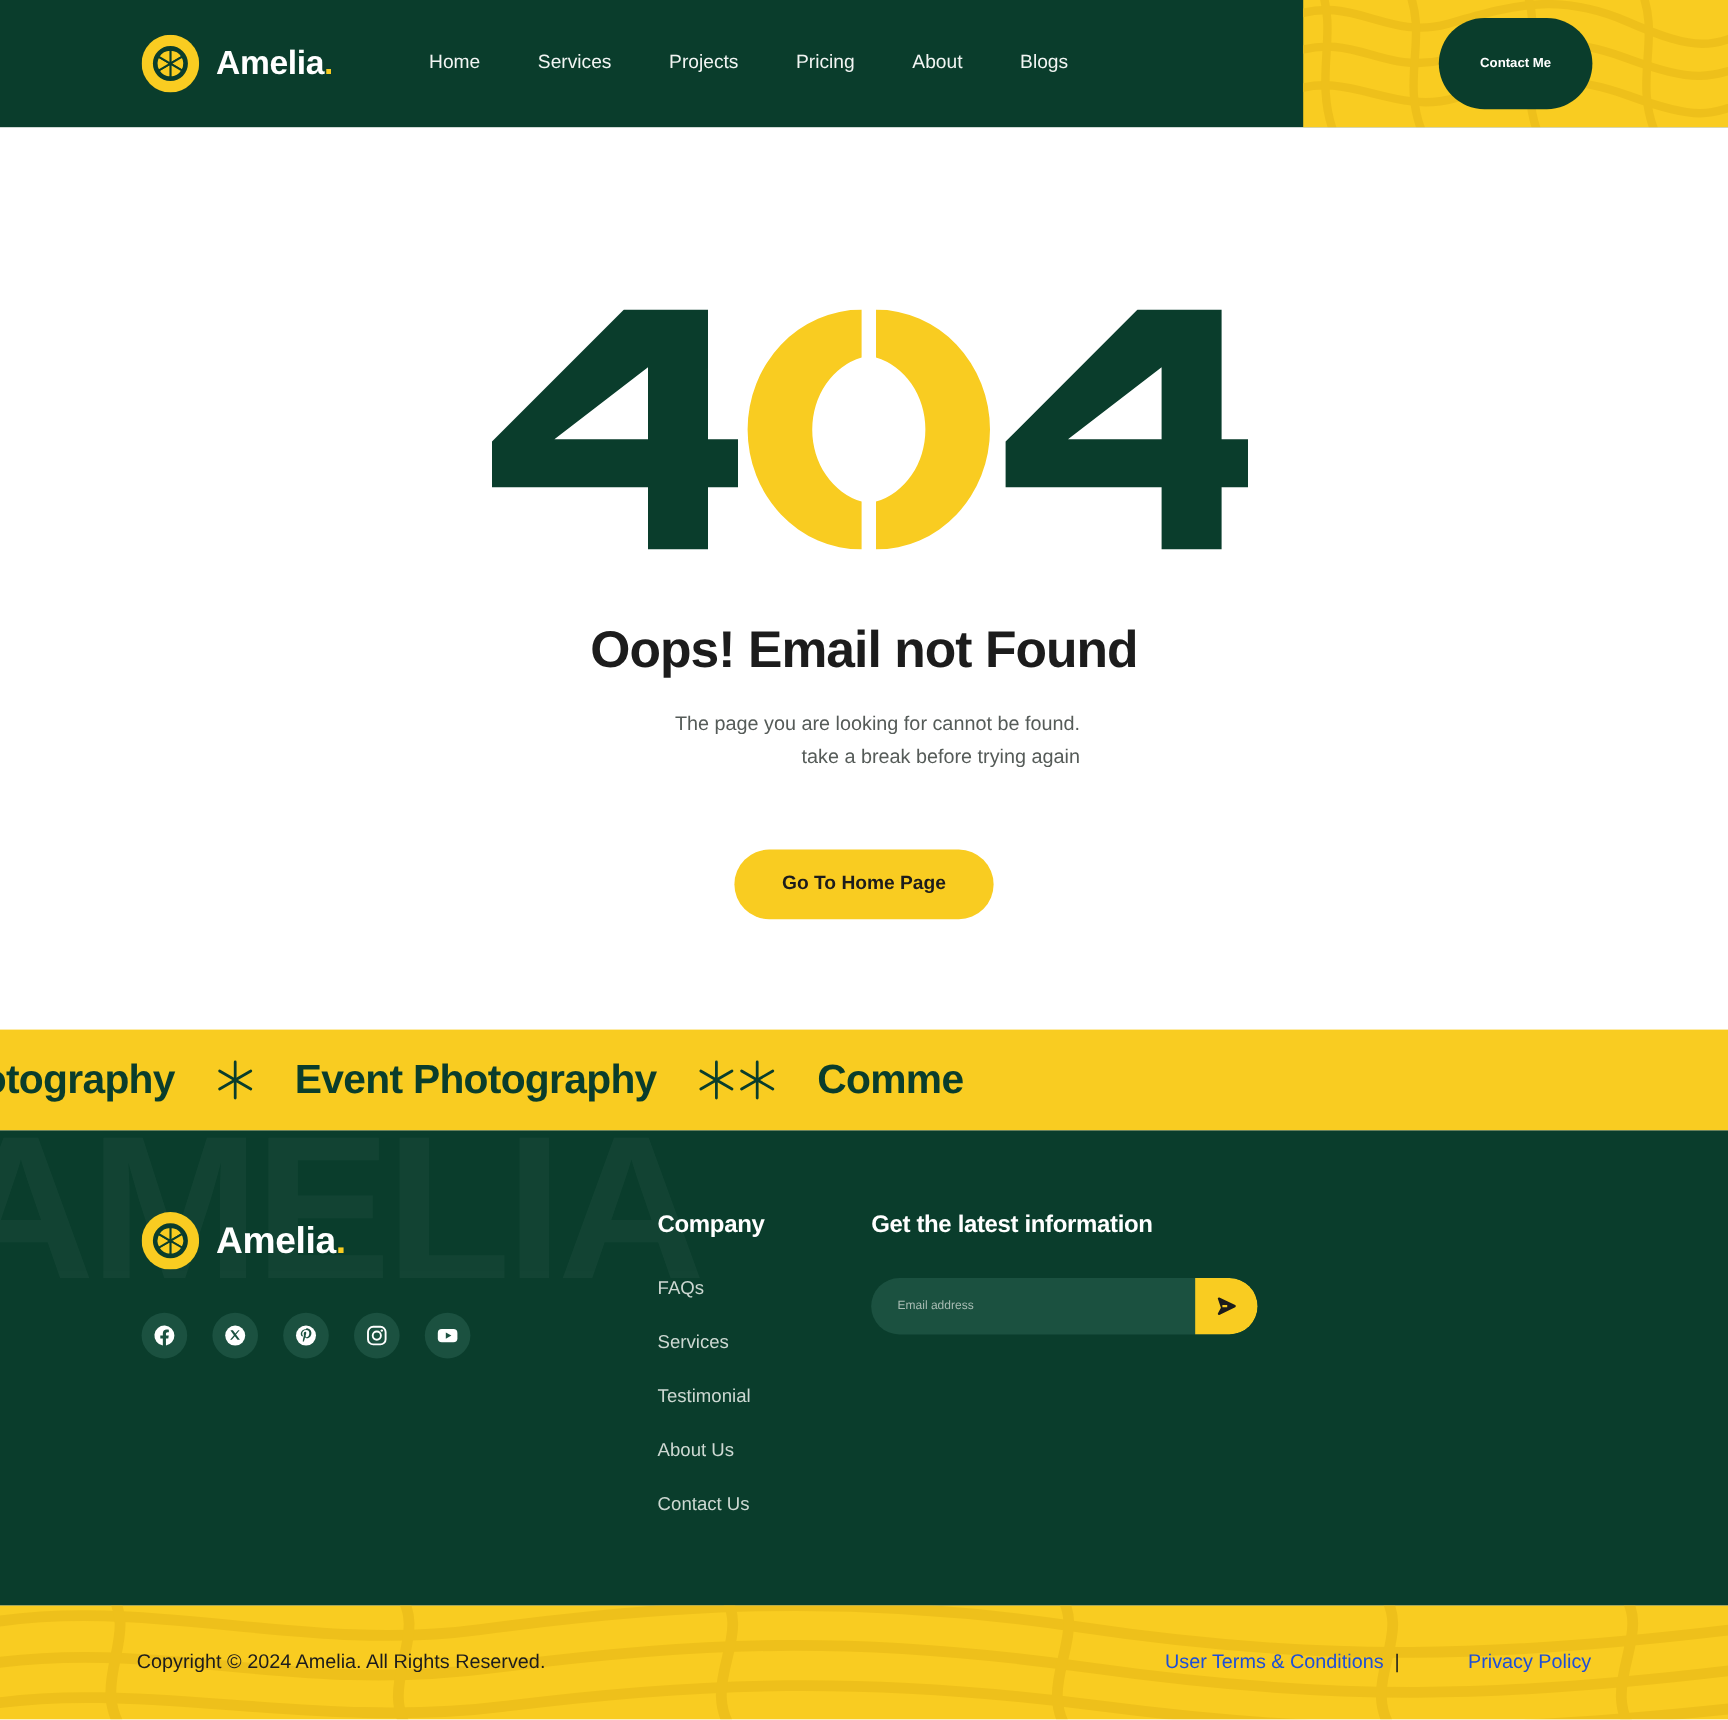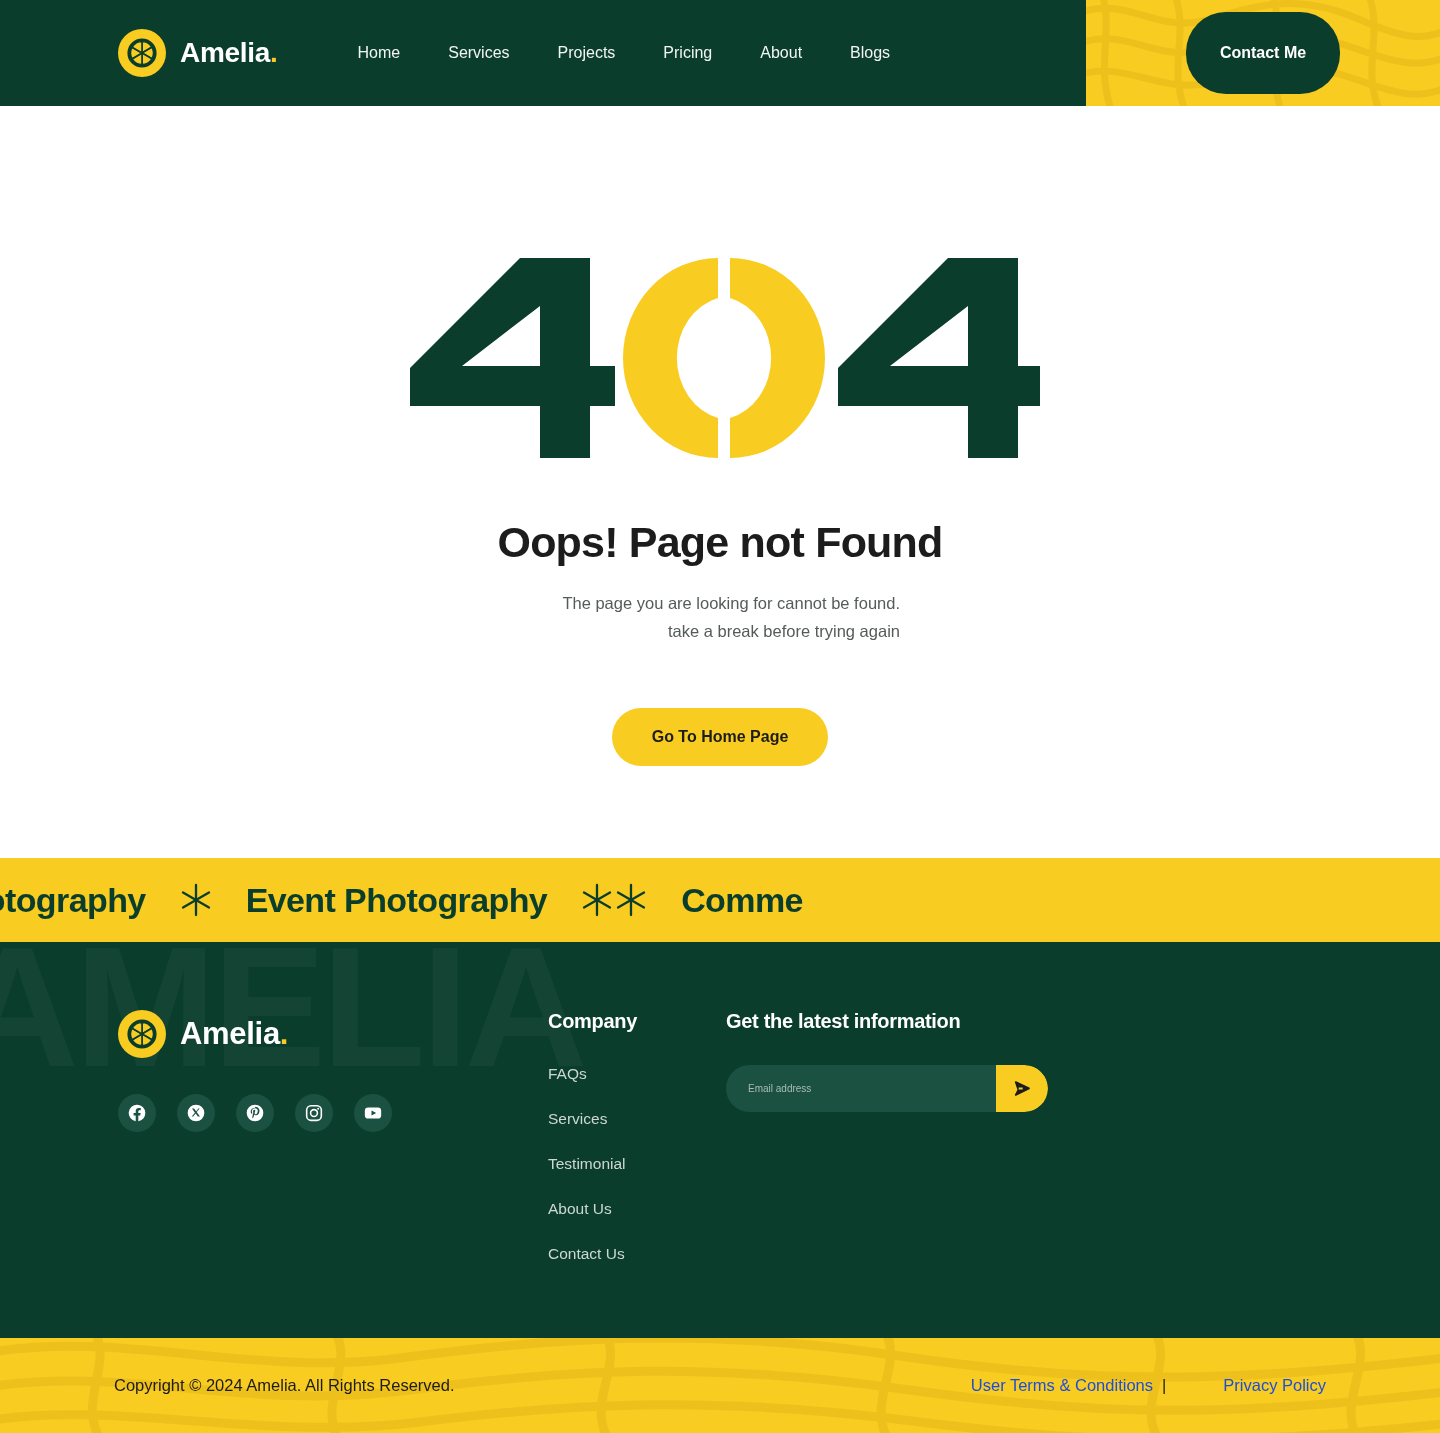--- a/index.html
+++ b/index.html
@@ -35,21 +35,21 @@
 
   .header-cta-panel {
     position:absolute; top:0; right:0; width:354px; height:106px;
     background:#f9cc21; overflow:hidden;
     display:flex; align-items:center; justify-content:center;
   }
   .wave-svg { position:absolute; inset:0; width:100%; height:100%; }
   .contact-btn {
     position:relative; z-index:2;
     background:#0a3d2c; color:#ffffff;
-    font-size:16px; font-weight:700;
+    font-size:11px; font-weight:700;
     border:none; border-radius:40px;
     padding:32px 34px; cursor:pointer;
     font-family:"Liberation Sans", sans-serif;
     white-space:nowrap;
   }
 
   
   .main {
     height:752px;
     background:#ffffff;
@@ -231,21 +231,21 @@
     <g fill="#f9cc21">
       <path d="M318 0 A 95 100 0 0 0 318 200 V 160 A 55 62 0 0 1 318 40 Z"></path>
       <path d="M330 0 A 95 100 0 0 1 330 200 V 160 A 55 62 0 0 0 330 40 Z"></path>
     </g>
 
     <g fill="#0a3d2c">
       <path d="M548 0 H618 V108 H640 V148 H618 V200 H568 V148 H438 V110 Z M568 48 L490 108 H568 Z"></path>
     </g>
   </svg>
 
-  <h1 class="err-title">Oops! Page not Found</h1>
+  <h1 class="err-title">Oops! Email not Found</h1>
   <p class="err-sub">The page you are looking for cannot be found. take a break before trying again</p>
   <button class="home-btn">Go To Home Page</button>
 </main>
 
 <div class="marquee">
   <div class="marquee-track">
     <span class="marquee-item">t Photography</span>
     <svg class="star-ico" viewBox="0 0 34 34">
       <g stroke="#0a3d2c" stroke-width="2.3" stroke-linecap="round">
         <line x1="17" y1="2" x2="17" y2="32"></line>

